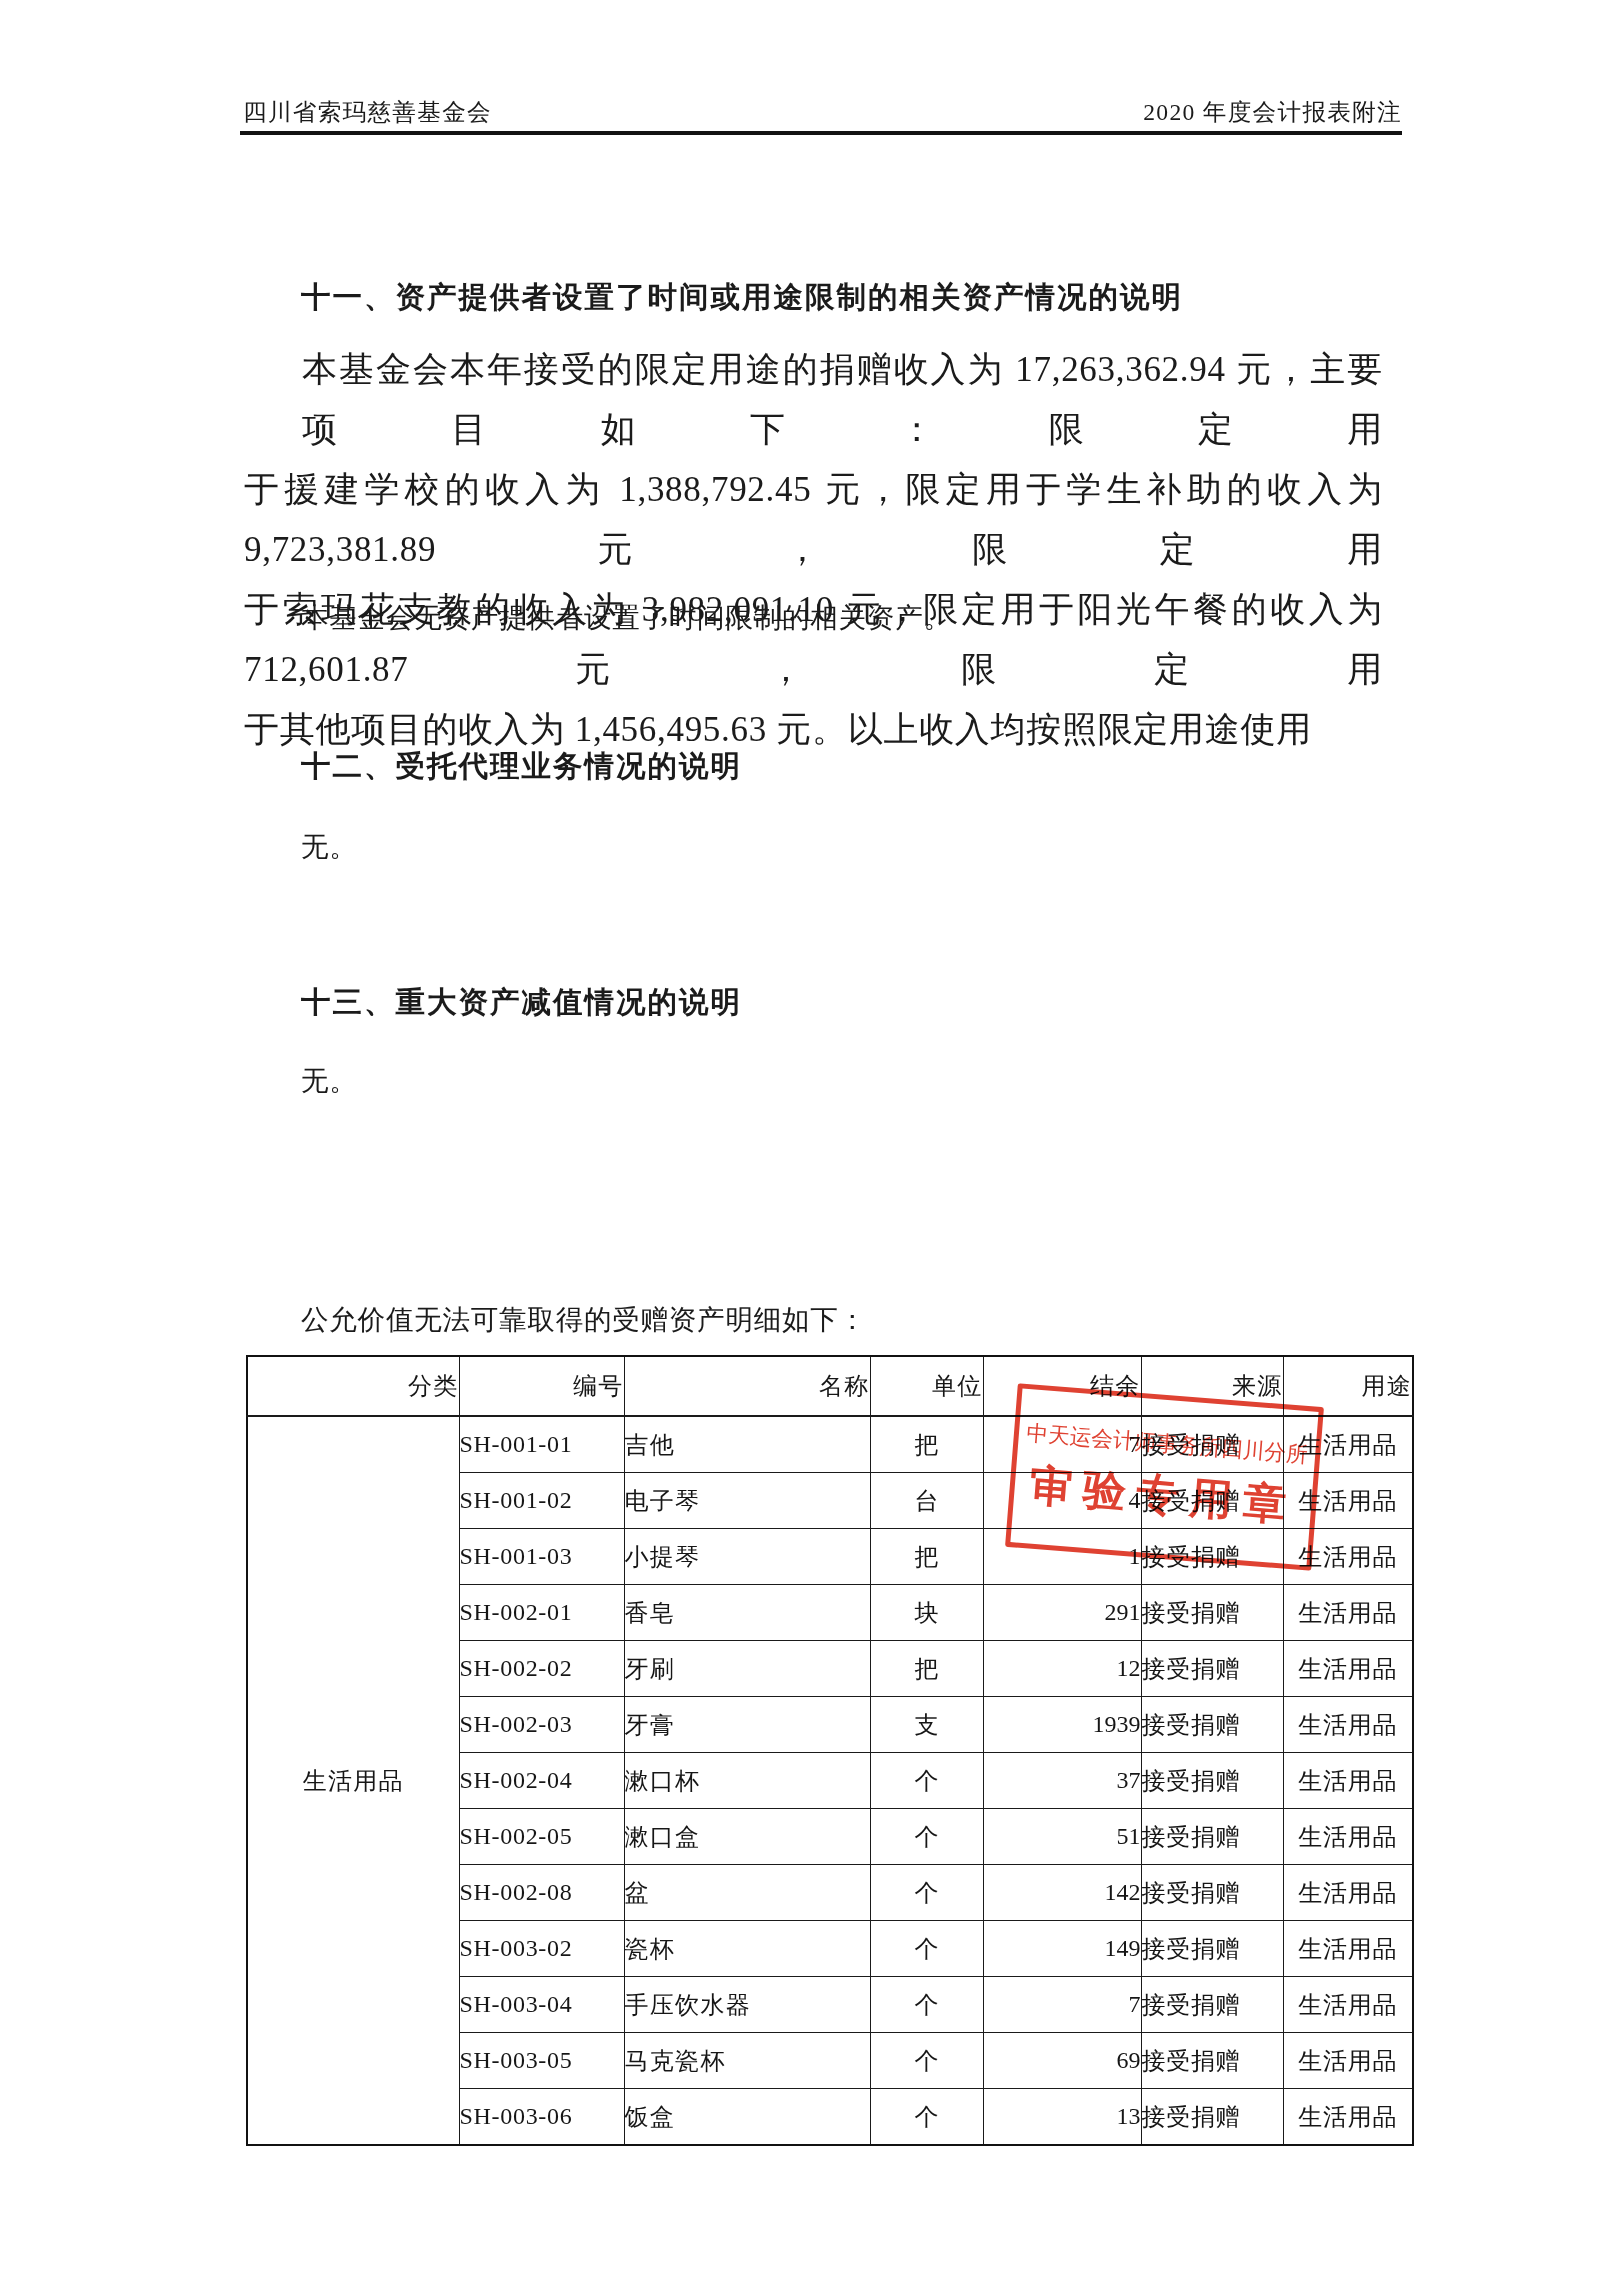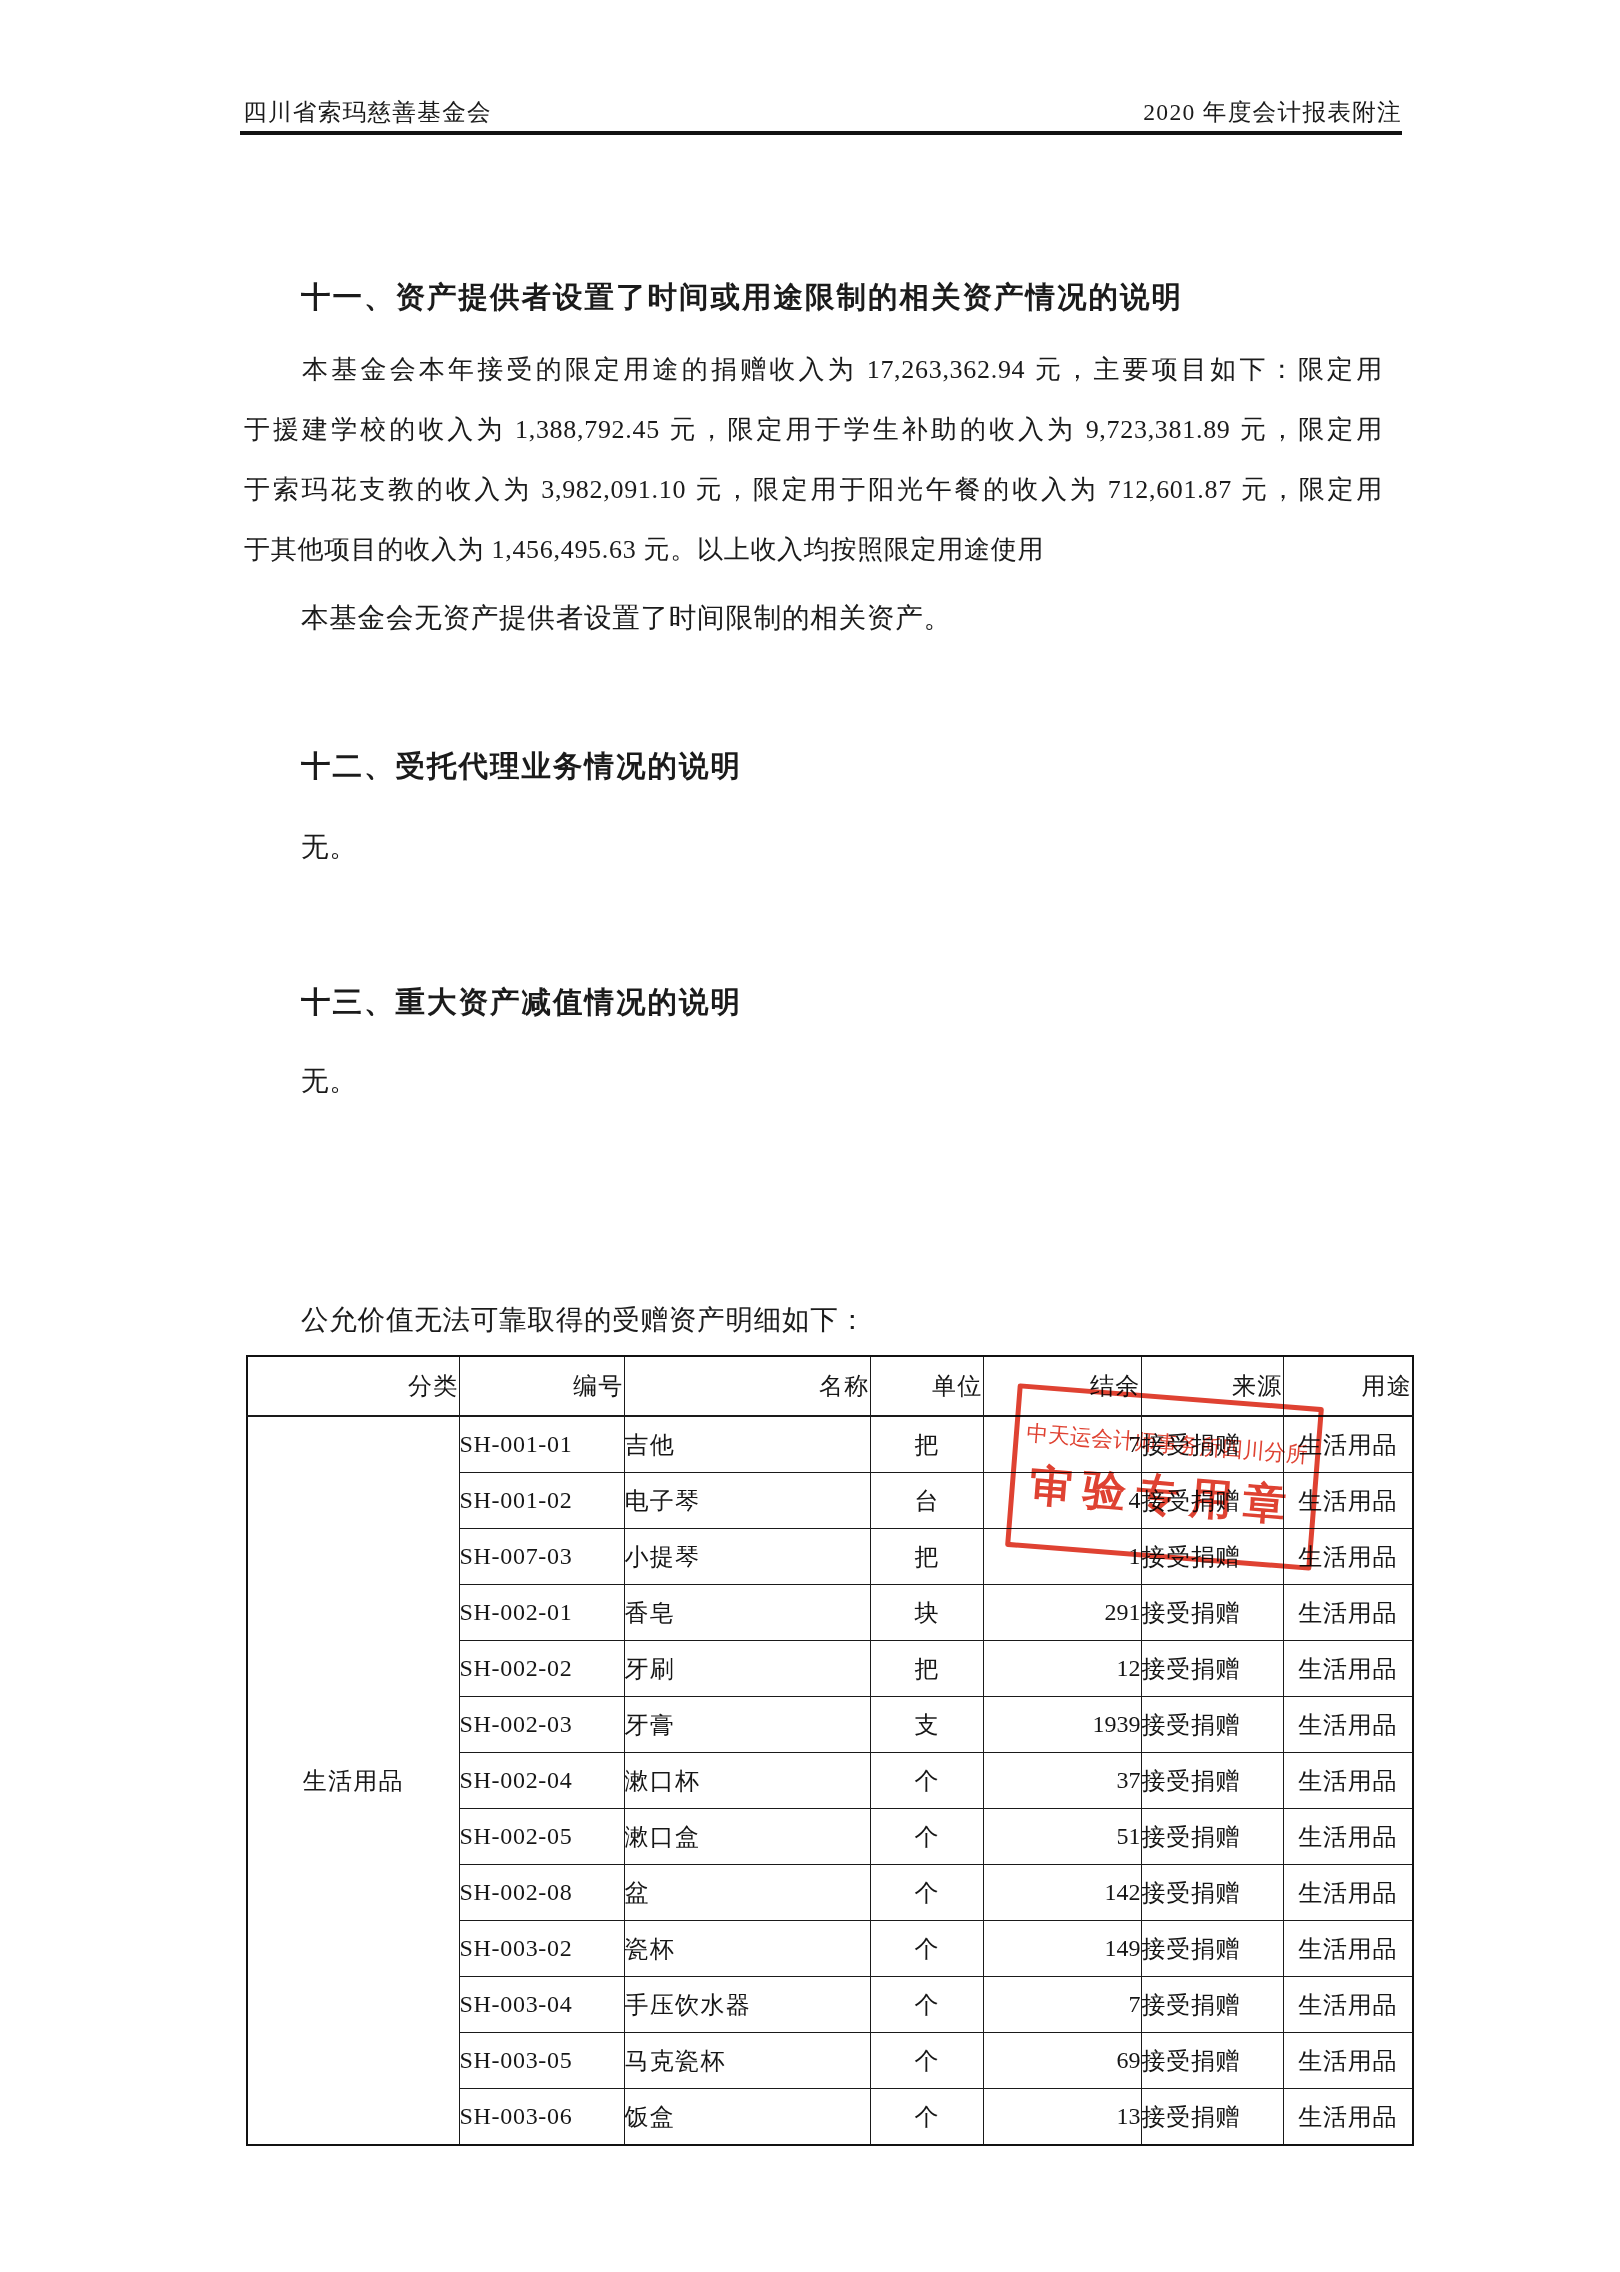--- a/index.html
+++ b/index.html
@@ -21,21 +21,21 @@
   .header-rule{
     position:absolute;left:240px;top:131px;width:1162px;height:3.9px;
     background:#121212;
   }
   
   .sec-heading{
     position:absolute;left:301px;
     font-family:"Liberation Sans","DejaVu Sans",sans-serif;
     font-weight:700;font-size:29.5px;letter-spacing:2px;
   }
-  .body-text{font-size:26px;line-height:60px;letter-spacing:0.7px;}
+  .body-text{font-size:35px;line-height:60px;letter-spacing:0.7px;}
   .para{
     position:absolute;left:244px;width:1139px;
   }
   .para .line{white-space:nowrap;}
   .para .line.fill{text-align:justify;text-align-last:justify;white-space:normal;}
   .indent{padding-left:58px;}
   .simple-line{position:absolute;left:301px;font-size:27.6px;letter-spacing:0.7px;}
   
   table.assets{
     position:absolute;left:246px;top:1355px;
@@ -141,21 +141,21 @@
         </tr>
         <tr>
           <td class="c-code">SH-001-02</td>
           <td class="c-name">电子琴</td>
           <td class="c-unit">台</td>
           <td class="c-balance">4</td>
           <td class="c-source">接受捐赠</td>
           <td class="c-use">生活用品</td>
         </tr>
         <tr>
-          <td class="c-code">SH-007-03</td>
+          <td class="c-code">SH-001-03</td>
           <td class="c-name">小提琴</td>
           <td class="c-unit">把</td>
           <td class="c-balance">1</td>
           <td class="c-source">接受捐赠</td>
           <td class="c-use">生活用品</td>
         </tr>
         <tr>
           <td class="c-code">SH-002-01</td>
           <td class="c-name">香皂</td>
           <td class="c-unit">块</td>

